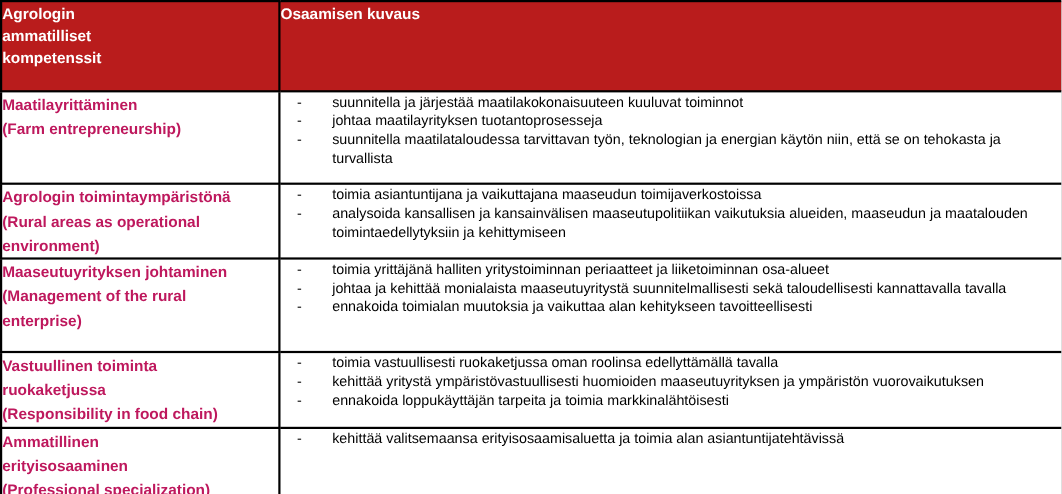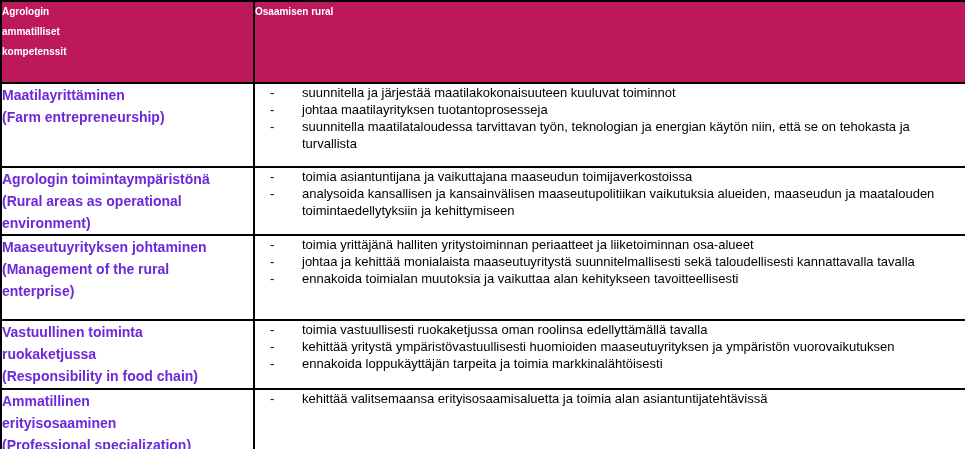--- a/index.html
+++ b/index.html
@@ -26,42 +26,42 @@
     border: 2px solid #000000;
     vertical-align: top;
     padding: 0;
   }
   col.c1 { width: 253px; }
   col.c2 { width: 712px; }
 
   
   tr.head-row { height: 82px; }
   th.head-cell {
-    background: #be185d;
+    background: #b91c1c;
     color: #ffffff;
     text-align: left;
-    font-size: 10px;
+    font-size: 14px;
     font-weight: bold;
     line-height: 20px;
     padding: 10px 10px 0 10px;
     white-space: pre-line;
   }
 
   
   tr.r1 { height: 84px; }
   tr.r2 { height: 67px; }
   tr.r3 { height: 85px; border-radius: 15px; }
   tr.r4 { height: 69px; }
   tr.r5 { height: 59px; }
 
   td.name-cell {
     padding: 3px 6px 0 8px;
     font-size: 14px;
     font-weight: bold;
-    color: #6d28d9;
+    color: #be185d;
     line-height: 22px;
   }
   .name-fi, .name-en { white-space: pre-line; }
 
   td.desc-cell {
     padding: 3px 8px 0 0;
     font-size: 13px;
     color: #000000;
     line-height: 17px;
   }
@@ -86,21 +86,21 @@
   <table class="comp-table">
     <colgroup>
         <col class="c1">
         <col class="c2">
       </colgroup>
     <thead>
       <tr class="head-row">
         <th class="head-cell">Agrologin
 ammatilliset
 kompetenssit</th>
-        <th class="head-cell">Osaamisen rural</th>
+        <th class="head-cell">Osaamisen kuvaus</th>
       </tr>
     </thead>
     <tbody>
 
       <tr class="r1">
         <td class="name-cell">
           <div class="name-fi">Maatilayrittäminen</div>
           <div class="name-en">(Farm entrepreneurship)</div>
         </td>
         <td class="desc-cell">

